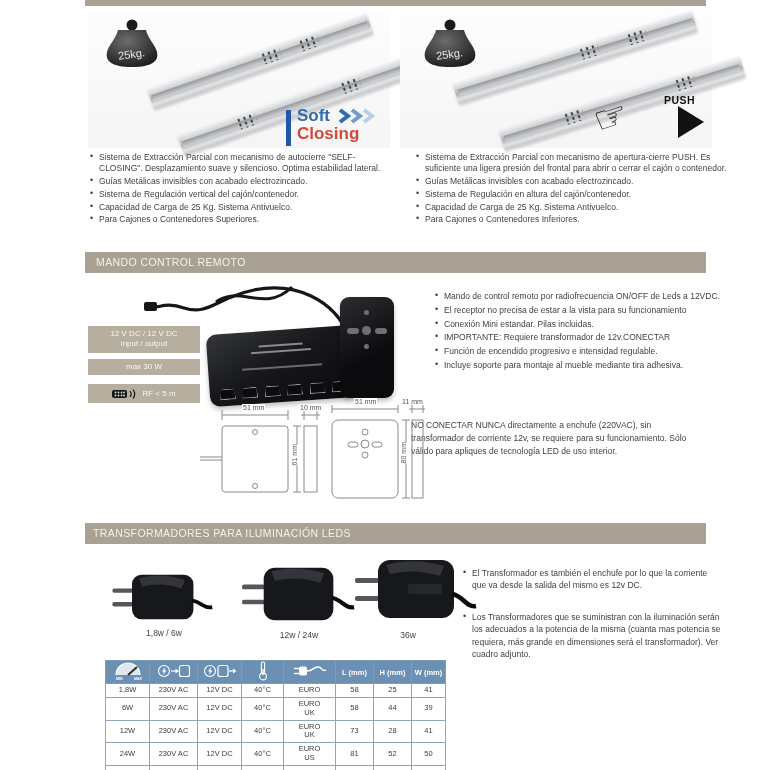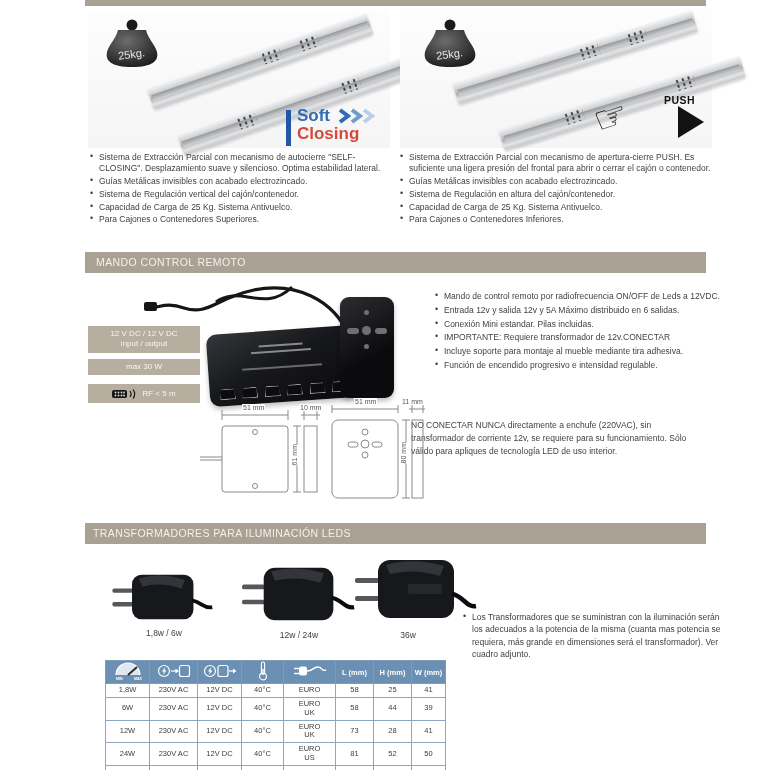--- a/index.html
+++ b/index.html
@@ -41,21 +41,21 @@
                transform:rotate(-18deg); }
   .push-label { position:absolute; left:48px; top:0; font-size:10.5px; font-weight:bold; color:#111;
                 letter-spacing:.5px;margin-left:28px; }
   .push-arrow { position:absolute; right:2px; top:12px; width:26px; height:32px; background:#121212;
                 clip-path:polygon(0 0,100% 50%,0 100%); }
 
   
   .bullets p { position:relative; margin:0 0 1.5px 0; padding-left:9px; font-size:8.5px; line-height:1.33; }
   .bullets p::before { content:"•"; position:absolute; left:0; top:-1px; font-size:9px; }
   #bullets-left  { position:absolute; left:90px;  top:152px; width:306px; }
-  #bullets-right { position:absolute; left:400px; top:152px; width:318px; }
+  #bullets-right { position:absolute; left:416px; top:152px; width:318px; }
 
   
   .secbar { position:absolute; left:85px; width:621px; height:21px; background:#a9a294;
             color:#f4f1ea; font-size:10.5px; line-height:21px; padding-left:11px;
             letter-spacing:.4px; box-sizing:border-box; }
   #sec-remote { top:252px; }
   #sec-trans  { top:523px;padding-left:8px; }
 
   
   .badge { position:absolute; left:88px; width:112px; background:#b6ae9e; color:#faf7ee;
@@ -253,25 +253,25 @@
   <div class="remote">
     <span class="rbtn rb1"></span>
     <span class="rbtn rb-minus"></span>
     <span class="rbtn rb-power"></span>
     <span class="rbtn rb-plus"></span>
     <span class="rbtn rb2"></span>
   </div>
 
   <div class="bullets" id="bullets-remote">
     <p>Mando de control remoto por radiofrecuencia ON/OFF de Leds a 12VDC.</p>
-    <p>Entrada 12v y salida 12v y 5A Máximo distribuido en 6 salidas.</p>
+    <p>El receptor no precisa de estar a la vista para su funcionamiento</p>
     <p>Conexión Mini estandar. Pilas incluidas.</p>
     <p>IMPORTANTE: Requiere transformador de 12v.CONECTAR</p>
+    <p>Función de encendido progresivo e intensidad regulable.</p>
     <p>Incluye soporte para montaje al mueble mediante tira adhesiva.</p>
-    <p>Función de encendido progresivo e intensidad regulable.</p>
   </div>
 
   <div class="warning">NO CONECTAR NUNCA directamente a enchufe (220VAC), sin transformador de corriente 12v, se requiere para su funcionamiento. Sólo válido para apliques de tecnología LED de uso interior.</div>
 
   <div class="techdraw">
     <svg width="228" height="104" viewBox="0 0 228 104" style="position:absolute;left:0;top:0;" stroke="#8a8a8a" fill="none" stroke-width="1">
 
       <line x1="2" y1="57" x2="24" y2="57"></line>
         <line x1="2" y1="60" x2="24" y2="60"></line>
       <rect x="24" y="26" width="66" height="66" rx="3"></rect>
@@ -336,20 +336,23 @@
     <rect x="3" y="40" width="24" height="5" rx="2" fill="#55575b"></rect>
     <rect x="26" y="4" width="76" height="58" rx="12" fill="#17181b"></rect>
     <path d="M34,9 q28,-8 58,1 l-4,10 q-26,-8 -50,-2 z" fill="#33353a"></path>
     <rect x="56" y="28" width="34" height="10" rx="2" fill="#26272b"></rect>
     <path d="M100,38 C112,40 114,52 124,50" fill="none" stroke="#0c0c0e" stroke-width="4.5"></path>
   </svg>
   <div class="tlabel" id="tl1">1,8w / 6w</div>
   <div class="tlabel" id="tl2">12w / 24w</div>
   <div class="tlabel" id="tl3">36w</div>
 
+  <div class="bullets" id="bullets-trans1">
+    <p>El Transformador es también el enchufe por lo que la corriente que va desde la salida del mismo es 12v DC.</p>
+  </div>
   <div class="bullets" id="bullets-trans2">
     <p>Los Transformadores que se suministran con la iluminación serán los adecuados a la potencia de la misma (cuanta mas potencia se requiera, más grande en dimensiones será el transformador). Ver cuadro adjunto.</p>
   </div>
 
   <table class="spec">
     <colgroup>
       <col style="width:44px">
         <col style="width:48px">
         <col style="width:44px">
         <col style="width:42px">

